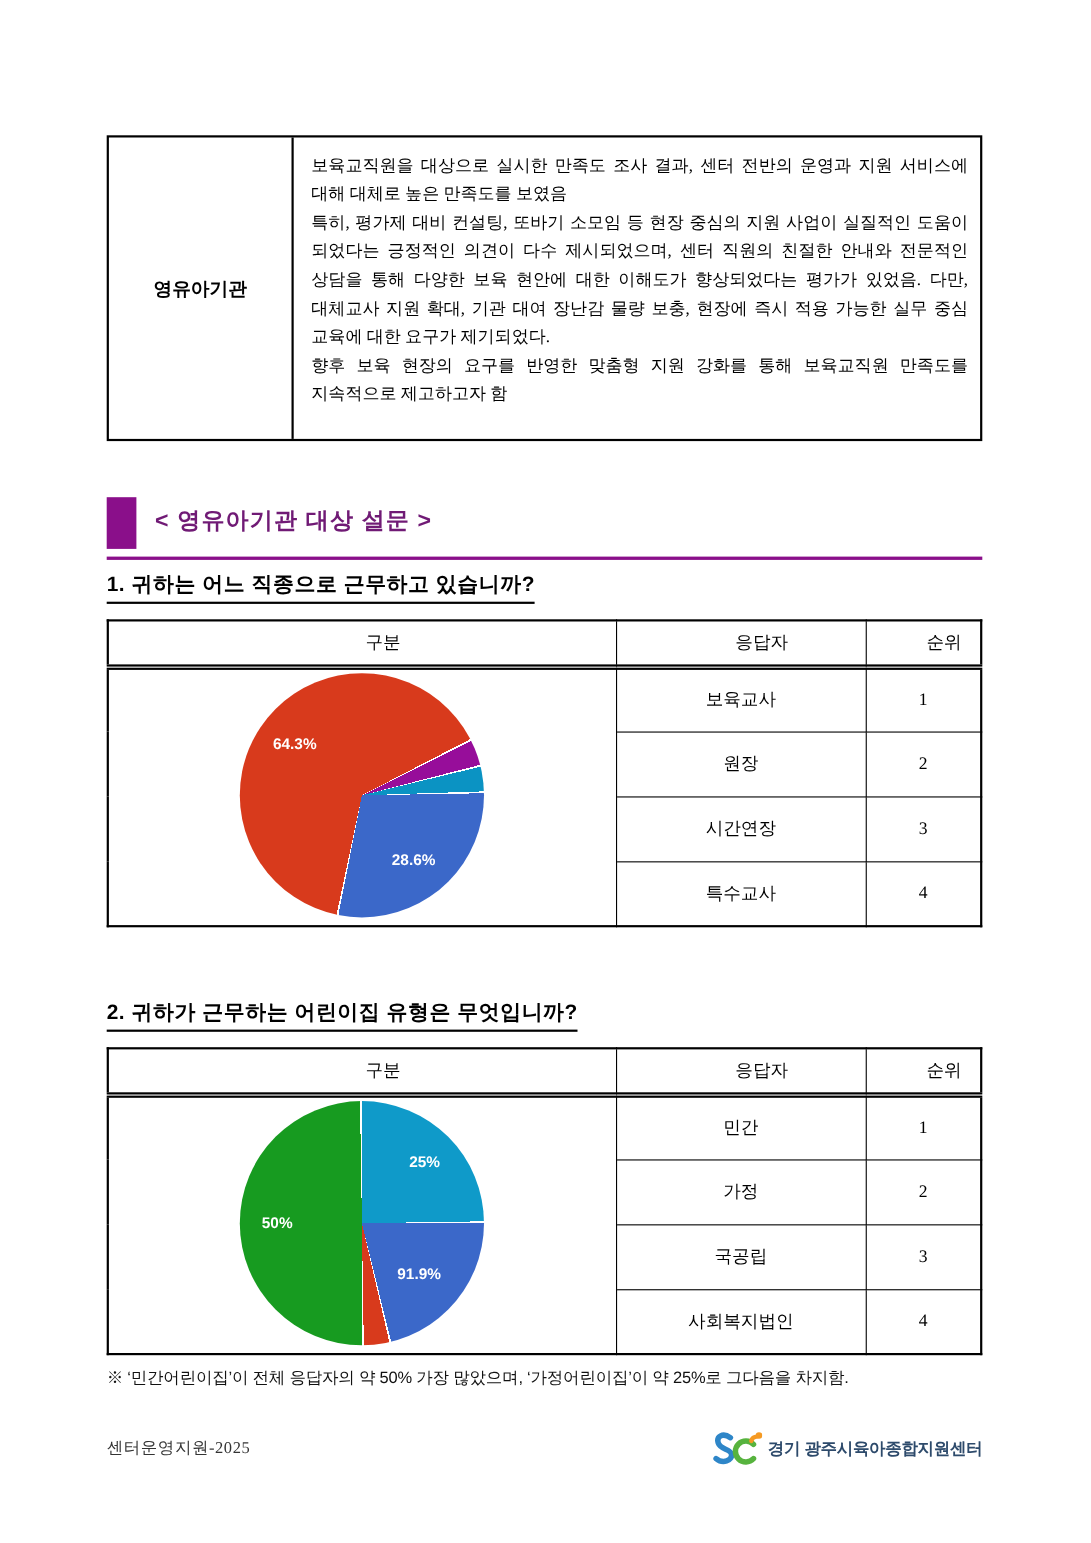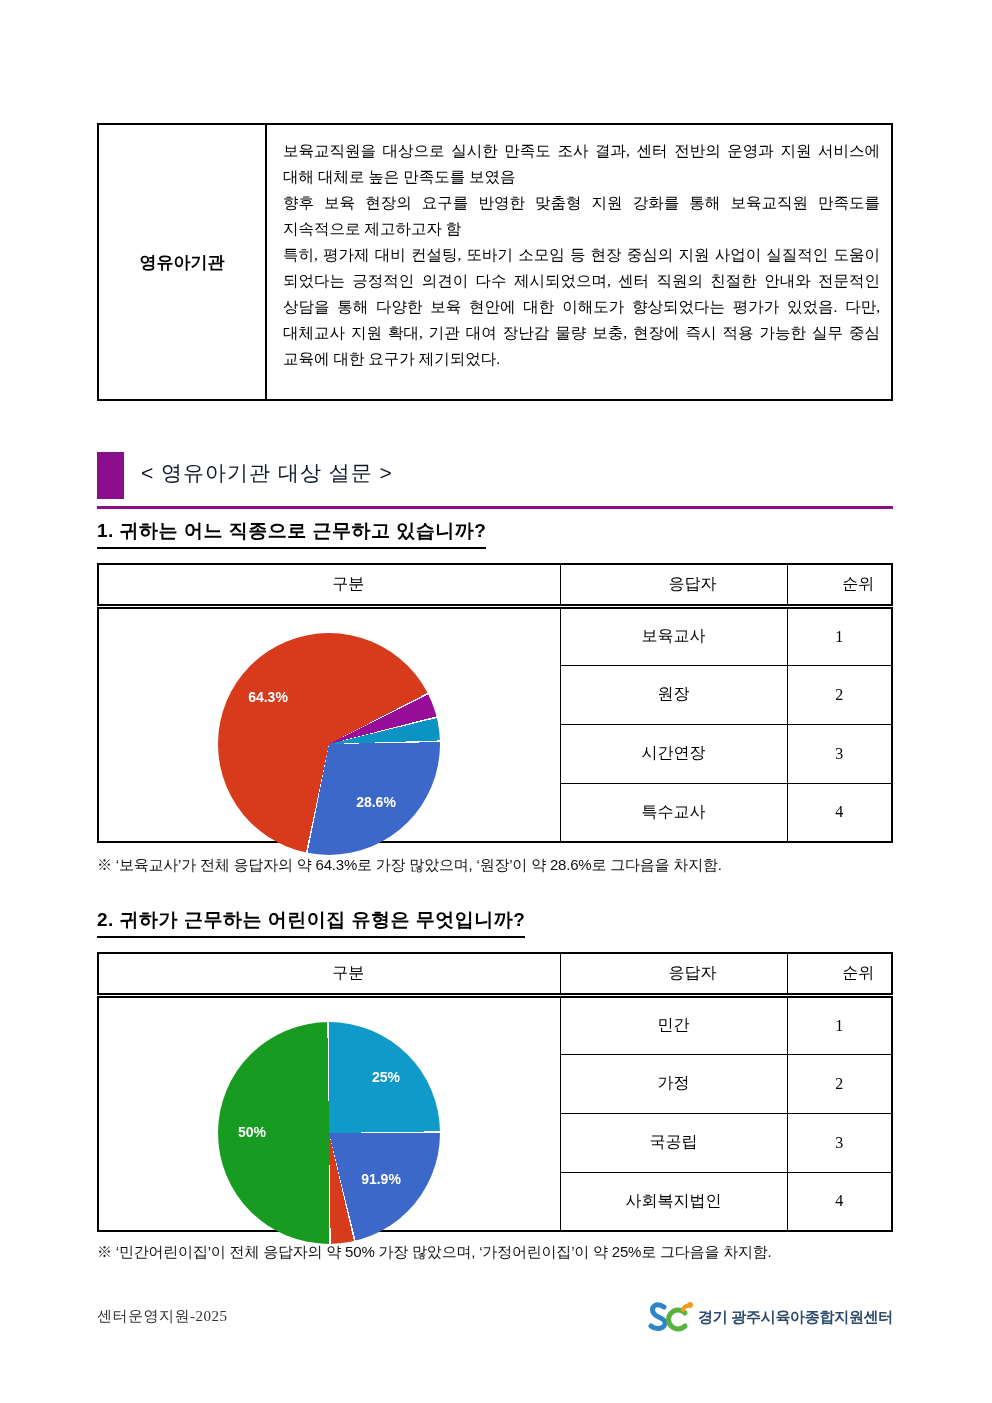--- a/index.html
+++ b/index.html
@@ -25,22 +25,22 @@
     font-size:15.5px; line-height:26px; text-align:justify; text-justify:inter-word;
     word-break:keep-all;
   }
 
   
   .section-block {
     position:absolute; left:97px; top:452px; width:27px; height:47px; background:#8a0f8a;
   }
   .section-title {
     position:absolute; left:141px; top:459px;
-    font-family:"Liberation Sans", sans-serif; font-weight:normal; font-size:21px;
-    letter-spacing:1px; color:#0f172a;
+    font-family:"Liberation Sans", sans-serif; font-weight:bold; font-size:21px;
+    letter-spacing:1px; color:#701a75;
   }
   .section-rule {
     position:absolute; left:97px; top:506px; width:796px; height:3px; background:#8a0f8a;
   }
 
   
   .q-title {
     position:absolute; left:97px;
     font-family:"Liberation Sans", sans-serif; font-weight:bold; font-size:19px;
     border-bottom:2px solid #000; padding-bottom:3px; letter-spacing:0.5px;
@@ -61,21 +61,21 @@
     font-weight:normal;
   }
   .survey-table thead th { height:42px;padding-left:38px; }
   .survey-table thead tr { border-bottom:5px double #000; }
   .survey-table tbody tr { height:59px; }
   .survey-table { border:2px solid #000; }
   .chart-cell { position:relative; }
 
   
   .pie {
-    position:absolute; left:119px; top:24px; width:222px; height:222px;
+    position:absolute; left:119px; top:3px; width:222px; height:222px;
     border-radius:50%;
   }
   .pie-label {
     position:absolute; transform:translate(-50%,-50%);
     font-family:"Liberation Sans", sans-serif; font-weight:bold; font-size:14px;
     color:#ffffff; white-space:nowrap;
   }
 
   
   .note {
@@ -102,22 +102,22 @@
 </style>
 </head>
 <body>
 
 <div class="page">
 
   <div class="info-table">
     <div class="label-cell">영유아기관</div>
     <div class="body-cell">
       <div>보육교직원을 대상으로 실시한 만족도 조사 결과, 센터 전반의 운영과 지원 서비스에 대해 대체로 높은 만족도를 보였음</div>
+      <div>특히, 평가제 대비 컨설팅, 또바기 소모임 등 현장 중심의 지원 사업이 실질적인 도움이 되었다는 긍정적인 의견이 다수 제시되었으며, 센터 직원의 친절한 안내와 전문적인 상담을 통해 다양한 보육 현안에 대한 이해도가 향상되었다는 평가가 있었음. 다만, 대체교사 지원 확대, 기관 대여 장난감 물량 보충, 현장에 즉시 적용 가능한 실무 중심 교육에 대한 요구가 제기되었다.</div>
       <div>향후 보육 현장의 요구를 반영한 맞춤형 지원 강화를 통해 보육교직원 만족도를 지속적으로 제고하고자 함</div>
-      <div>특히, 평가제 대비 컨설팅, 또바기 소모임 등 현장 중심의 지원 사업이 실질적인 도움이 되었다는 긍정적인 의견이 다수 제시되었으며, 센터 직원의 친절한 안내와 전문적인 상담을 통해 다양한 보육 현안에 대한 이해도가 향상되었다는 평가가 있었음. 다만, 대체교사 지원 확대, 기관 대여 장난감 물량 보충, 현장에 즉시 적용 가능한 실무 중심 교육에 대한 요구가 제기되었다.</div>
     </div>
   </div>
 
   <div class="section-block"></div>
   <div class="section-title">&lt;  영유아기관  대상  설문  &gt;</div>
   <div class="section-rule"></div>
 
   <div class="q-title" id="q1-title">1. 귀하는  어느  직종으로  근무하고  있습니까?</div>
 
   <table class="survey-table" id="survey-1">
@@ -152,21 +152,20 @@
         <td>시간연장</td>
         <td>3</td>
       </tr>
       <tr>
         <td>특수교사</td>
         <td>4</td>
       </tr>
     </tbody>
   </table>
 
-  <div class="note" id="note-1">※ ‘보육교사’가 전체 응답자의 약 64.3%로 가장 많았으며, ‘원장’이 약 28.6%로 그다음을 차지함.</div>
 
   <div class="q-title" id="q2-title">2. 귀하가  근무하는  어린이집  유형은  무엇입니까?</div>
 
   <table class="survey-table" id="survey-2">
     <colgroup>
         <col style="width:462px">
         <col style="width:227px">
         <col style="width:105px">
       </colgroup>
     <thead>

